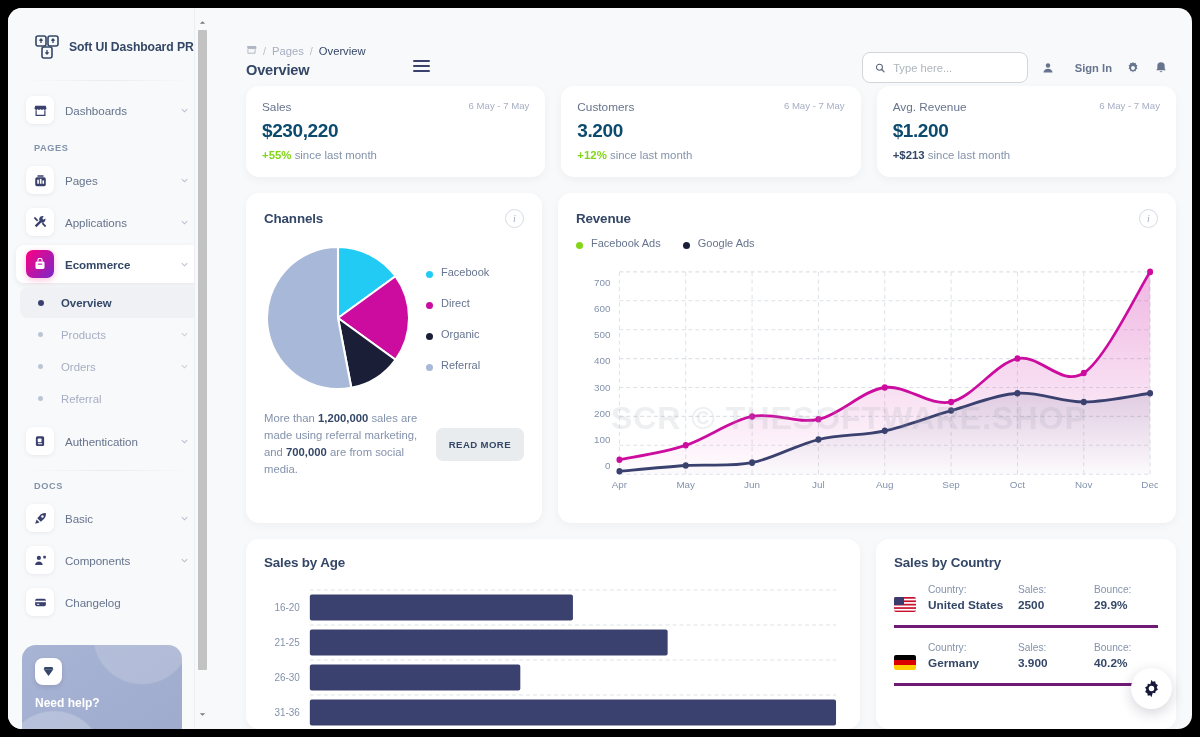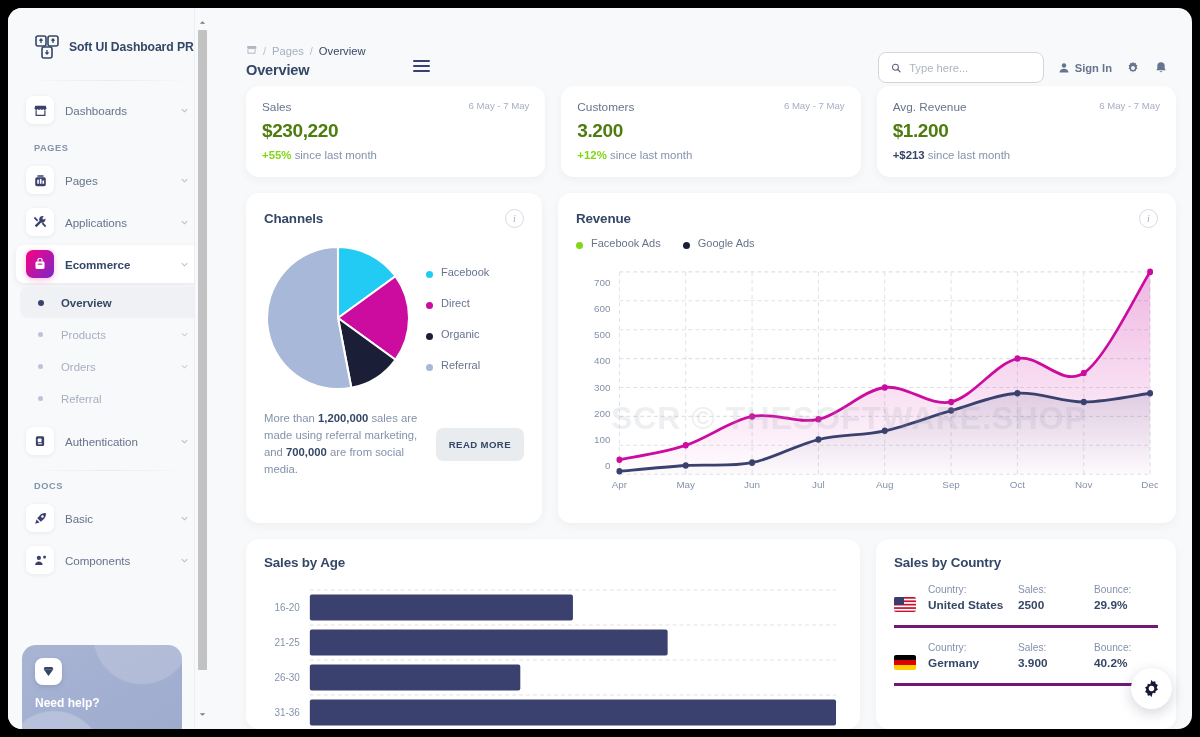--- a/index.html
+++ b/index.html
@@ -149,34 +149,34 @@
     width: 166px; height: 31px; border: 1px solid #d2d6da;
     border-radius: 8px; background: #fff;
     display: flex; align-items: center; gap: 8px; padding: 0 12px;
   }
   .search input {
     border: none; outline: none; background: transparent;
     font-size: 11.2px; color: #8392ab; width: 100%;
     font-family: "Liberation Sans", sans-serif;
   }
   .search input::placeholder { color: #adb5bd; }
-  .signin { display: flex; align-items: flex-start; gap: 5px; cursor: pointer; }
+  .signin { display: flex; align-items: flex-start; gap: 21px; cursor: pointer; }
   .signin-label { font-size: 11.2px; font-weight: 700; color: #67748e; }
 
   
   .card {
     background: #fff; border-radius: 13px;
     box-shadow: 0 3px 10px rgba(20,20,60,0.045);
   }
   .row { display: flex; gap: 16px; padding: 0 16px 0 22px; }
   .stat { flex: 1; padding: 14px 16px 16px 16px; }
   .stat-head { display: flex; align-items: flex-start; }
   .stat-title { font-size: 11.8px; color: #67748e; flex: 1; }
   .stat-date { font-size: 9.6px; color: #a6aec3; }
-  .stat-value { font-size: 19px; font-weight: 700; color: #4d7c0f; margin-top: 6px; letter-spacing: -0.4px; }
+  .stat-value { font-size: 19px; font-weight: 700; color: #0c4a6e; margin-top: 6px; letter-spacing: -0.4px; }
   .stat-sub { font-size: 11.4px; color: #8392ab; margin-top: 7px; }
   .stat-sub b { font-weight: 700; }
   .up { color: #82d616; }
   .neutral { color: #344767; }
 
   
   .channels { width: 296px; padding: 16px 18px 16px 18px; display: flex; flex-direction: column; }
   .card-head { display: flex; align-items: center; }
   .card-title { font-size: 13.4px; font-weight: 700; color: #344767; flex: 1; letter-spacing: -0.15px; }
   .info-btn {
@@ -376,20 +376,30 @@
               <path d="M1.4 13.4c0-2.6 2.1-4.2 4.6-4.2s4.6 1.6 4.6 4.2z" fill="#3a416f"></path>
               <rect x="11.4" y="2.2" width="3.2" height="3.2" rx=".8" fill="#3a416f"></rect>
             </svg>
         </span>
         <span class="nav-label">Components</span>
         <svg class="chev" viewBox="0 0 10 10">
             <path d="M2 3.5 L5 6.5 L8 3.5" stroke="#8392ab" stroke-width="1.2" fill="none"></path>
           </svg>
       </div>
 
+      <div class="nav-item">
+        <span class="nav-ico">
+          <svg width="13" height="13" viewBox="0 0 16 16">
+              <rect x="1.4" y="3.4" width="13.2" height="9.2" rx="2" fill="#3a416f"></rect>
+              <rect x="1.4" y="5.8" width="13.2" height="1.8" fill="#fff"></rect>
+              <rect x="3.4" y="9.4" width="3.4" height="1.4" rx=".6" fill="#fff"></rect>
+            </svg>
+        </span>
+        <span class="nav-label">Changelog</span>
+      </div>
     </nav>
 
     <div class="help-card">
       <div class="help-ico">
         <svg width="13" height="13" viewBox="0 0 16 16">
             <path d="M2 5.2h12L8 13.6z" fill="#344767"></path>
             <path d="M3.2 2.6h9.6l1.2 2.6H2z" fill="#344767"></path>
           </svg>
       </div>
       <div class="help-title">Need help?</div>

